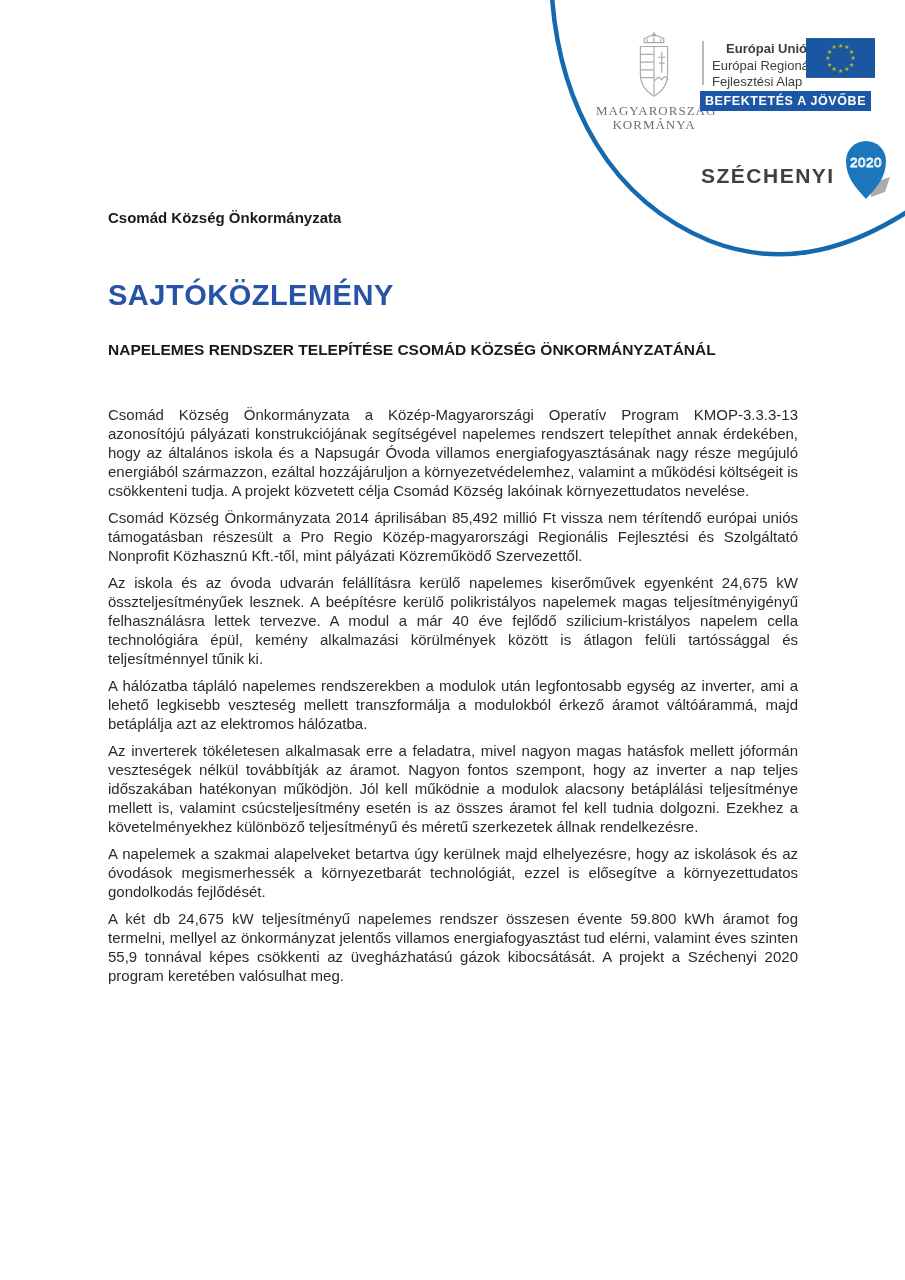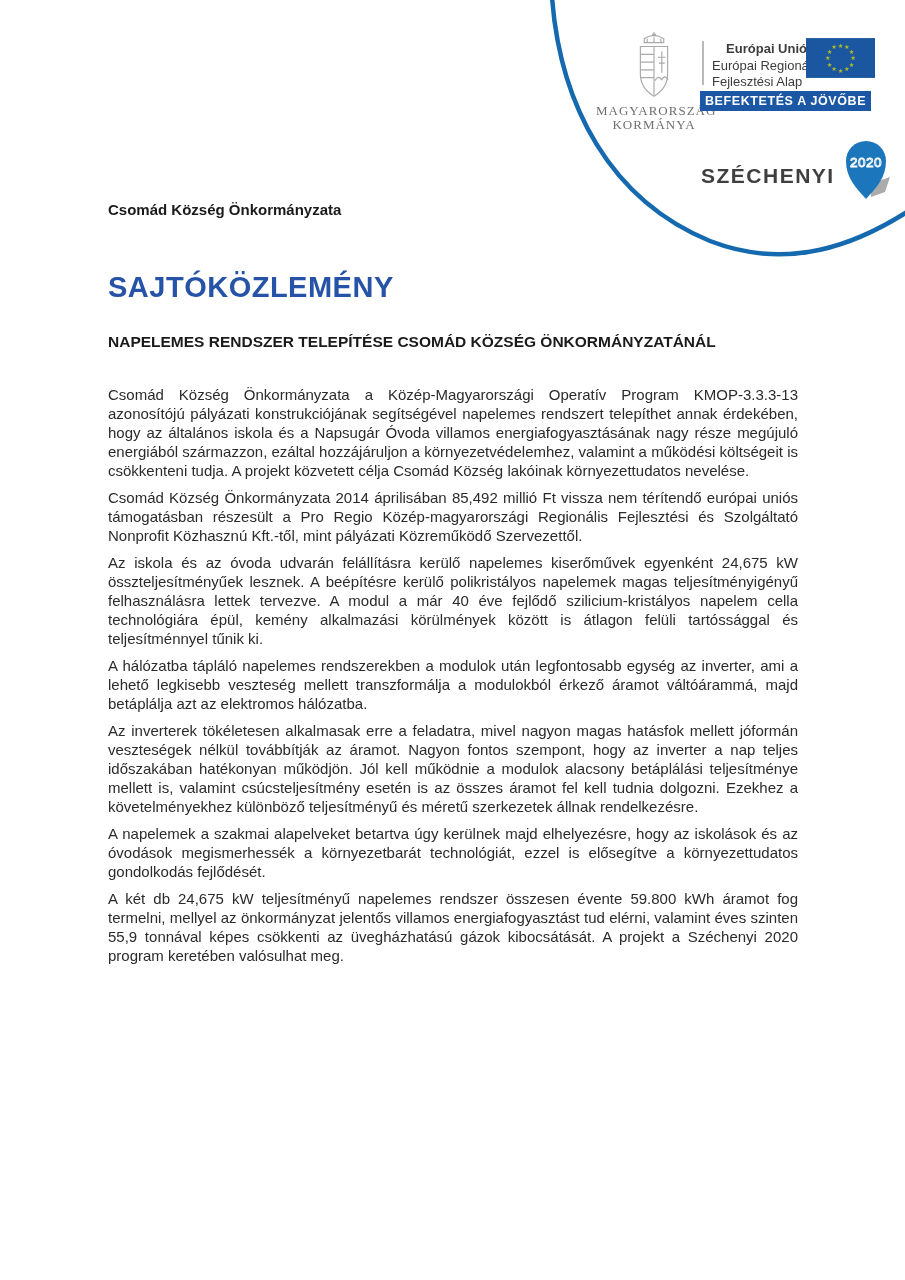--- a/index.html
+++ b/index.html
@@ -56,36 +56,36 @@
     font-size: 21px; font-weight: bold; color: #3f3f3f;
     letter-spacing: 1.5px; margin-top: 10px; white-space: nowrap;
   }
   .szechenyi .pin { margin-left: 5px; }
 
   
   .content {
     position: absolute; left: 108px; top: 196px; width: 690px;
   }
   .date-line { font-size: 15px; line-height: 19px; color: #222222; }
-  .org-line  { font-size: 15px; line-height: 19px; font-weight: bold; color: #1a1a1a; margin-top: 4px; }
+  .org-line  { font-size: 15px; line-height: 19px; font-weight: bold; color: #1a1a1a; margin-top: 12px; }
   .doc-title {
     margin-top: 52px;
     font-size: 29px; line-height: 33px; font-weight: bold;
     color: #2653a8; letter-spacing: 0.5px;
   }
   .doc-subtitle {
     margin-top: 29px;
     font-size: 15.5px; line-height: 18px; font-weight: bold; color: #1a1a1a;
   }
   .doc-lead {
     margin-top: 14px;
     font-size: 15.5px; line-height: 21px; font-weight: bold; color: #1a1a1a;
     text-align: justify;
   }
-  .body-paragraphs { margin-top: 34px; }
+  .body-paragraphs { margin-top: 46px; }
   .body-paragraphs p {
     font-size: 15px; line-height: 19px; color: #2b2b2b;
     text-align: justify; margin-bottom: 8px;
   }
 </style>
 </head>
 <body>
 
 <div class="page">
 

